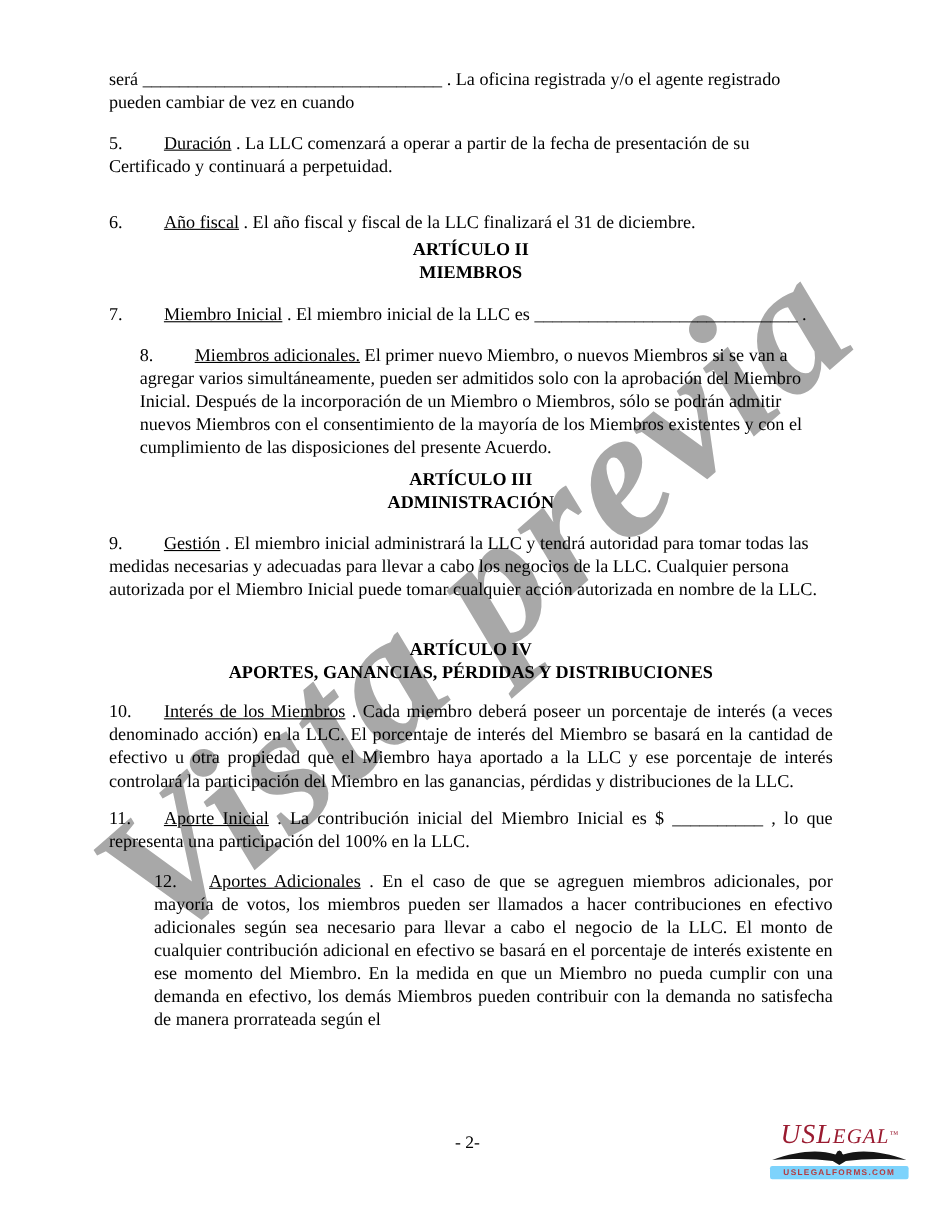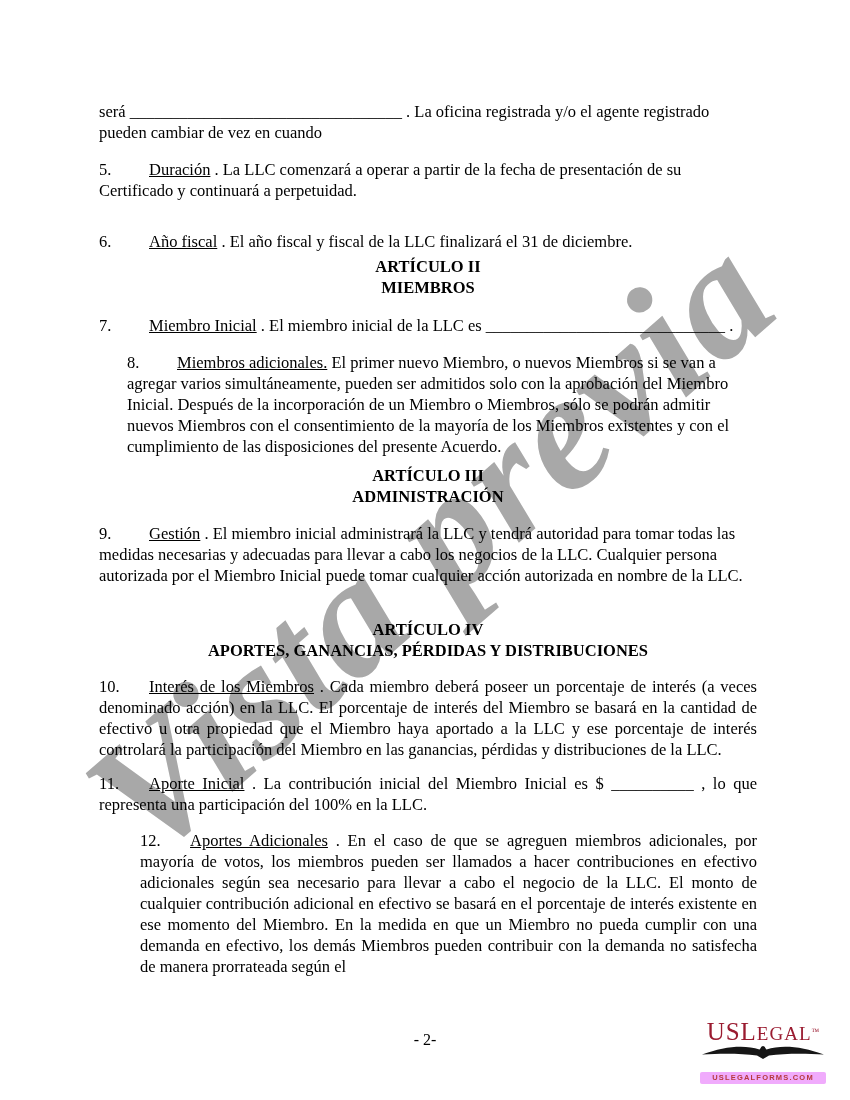--- a/index.html
+++ b/index.html
@@ -23,21 +23,21 @@
     letter-spacing:2px;
     color:#a8a8a8;
     white-space:nowrap;
     z-index:0;
     user-select:none;
   }
   .content{
     position:absolute;
     left:99px;top:0;
     width:658px;
-    padding-top:101px;
+    padding-top:61px;
     font-size:16.5px;
     line-height:21px;
     z-index:1;
   }
   .para{margin:0;}
   .num{display:inline-block;width:50px;}
   .heading{text-decoration:underline;}
   .article{
     text-align:center;
     font-weight:bold;
@@ -67,29 +67,30 @@
     top:1020px;right:16px;
     width:142px;
     text-align:center;
     z-index:1;
   }
   .logo-text{
     color:#9a1b30;
     letter-spacing:1px;
     line-height:24px;
     white-space:nowrap;
+    font-style:italic;
   }
   .logo-text .lg{font-size:25px;}
   .logo-text .sm{font-size:19px;}
   .logo-text .tm{font-size:8px;vertical-align:top;letter-spacing:0;}
   .wings{display:block;margin:-3px auto 0 auto;}
   .site{
-    margin:12px auto;
+    margin:0 auto;
     width:118px;
-    background:#f0abfc;
+    background:#7dd3fc;
     border-radius:2px;
     padding:1px 4px 2px 4px;
     font-family:"Liberation Sans", sans-serif;
     font-weight:bold;
     font-size:7.5px;
     letter-spacing:1.2px;
     color:#b53a3e;
     white-space:nowrap;
   }
 </style>

